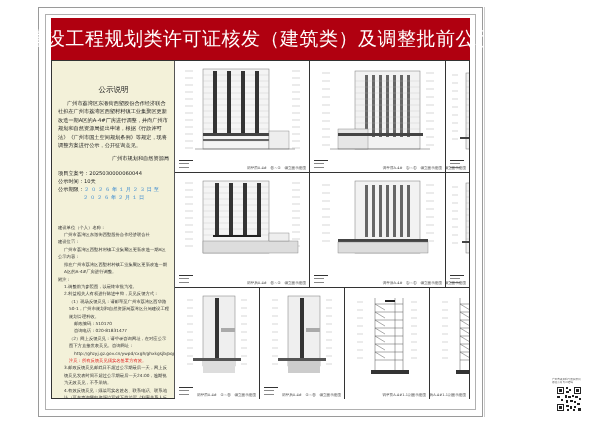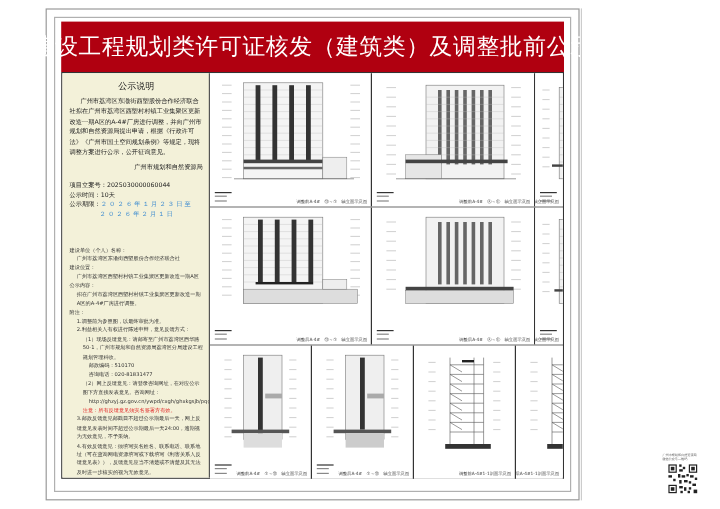--- a/index.html
+++ b/index.html
@@ -2,21 +2,21 @@
 <html><head>
 <meta charset="utf-8">
 <style>
   * { box-sizing: border-box; margin: 0; padding: 0; }
   html, body { width: 600px; height: 424px; background: #ffffff; overflow: hidden; }
   body { font-family: "DejaVu Sans", "Liberation Sans", sans-serif; position: relative; }
   .outer-frame { position: absolute; left: 38px; top: 7px; width: 445px; height: 410px; border: 1px solid #9a9a9a; background: #fff; }
   .inner-frame { position: absolute; left: 45px; top: 14px; width: 431px; height: 396px; border: 1px solid #b0b0b0; background: #fff; }
   .banner { position: absolute; left: 51px; top: 18px; width: 419px; height: 42px; background: #b00010; color: #fff; font-size: 19px; display: flex; align-items: center; justify-content: center; letter-spacing: 0.5px; white-space: nowrap; }
   .content { position: absolute; left: 51px; top: 60px; width: 419px; height: 339px; border: 1px solid #333; display: flex; }
-  .left-panel { width: 123px; height: 100%; background: #f3f1d9; border-right: 1px solid #555; padding: 6px 5px 4px 6px; font-size: 5px; line-height: 8.4px; color: #222; overflow: hidden; }
+  .left-panel { width: 123px; height: 100%; background: #f3f1d9; border-right: 1px solid #555; padding: 24px 5px 4px 6px; font-size: 5px; line-height: 8.4px; color: #222; overflow: hidden; }
   .left-panel .title { text-align: center; font-size: 7.5px; line-height: 10px; margin-bottom: 4px; color: #222; }
   .para { text-indent: 9px; font-size: 5.2px; line-height: 8.4px; }
   .sign { text-align: right; margin-top: 5px; font-size: 5.2px; }
   .meta { margin-top: 6px; font-size: 5.2px; line-height: 8.2px; }
   .meta .blue { color: #3a8ad0; letter-spacing: 1.8px; }
   .sec { margin-top: 22px; font-size: 4.3px; line-height: 7.4px; color: #333; }
   .indent1 { padding-left: 6px; }
   .indent2 { padding-left: 11px; }
   .indent3 { padding-left: 16px; }
   .red { color: #e02020; }

